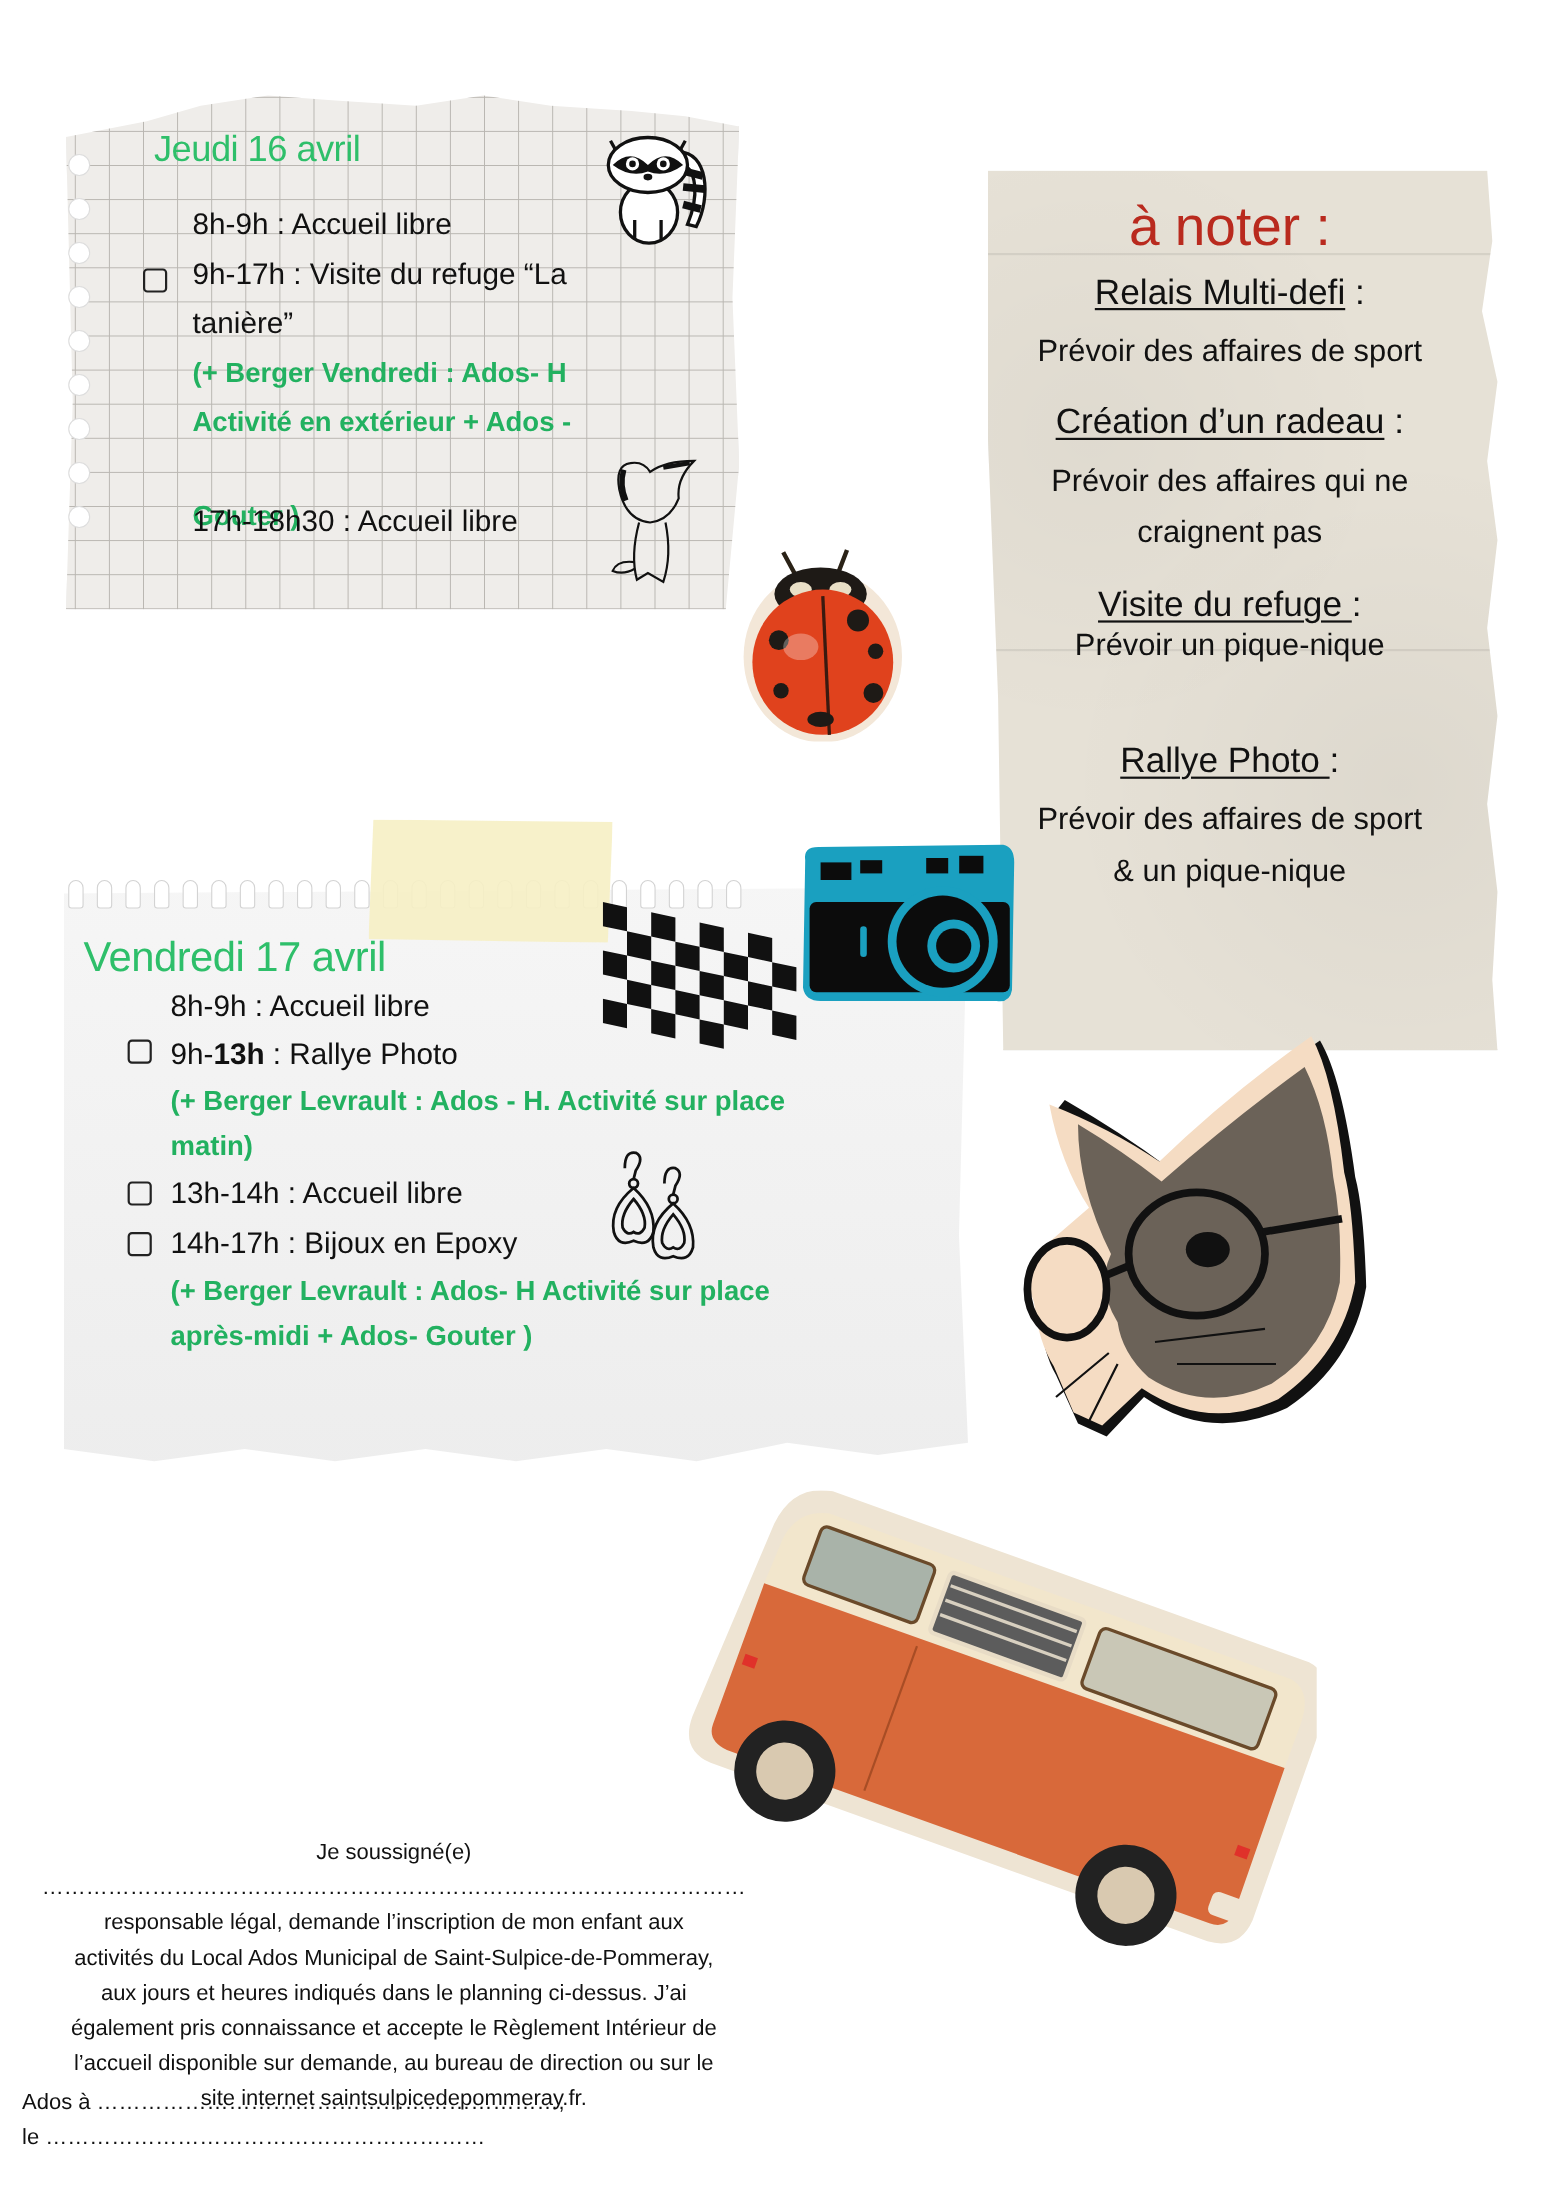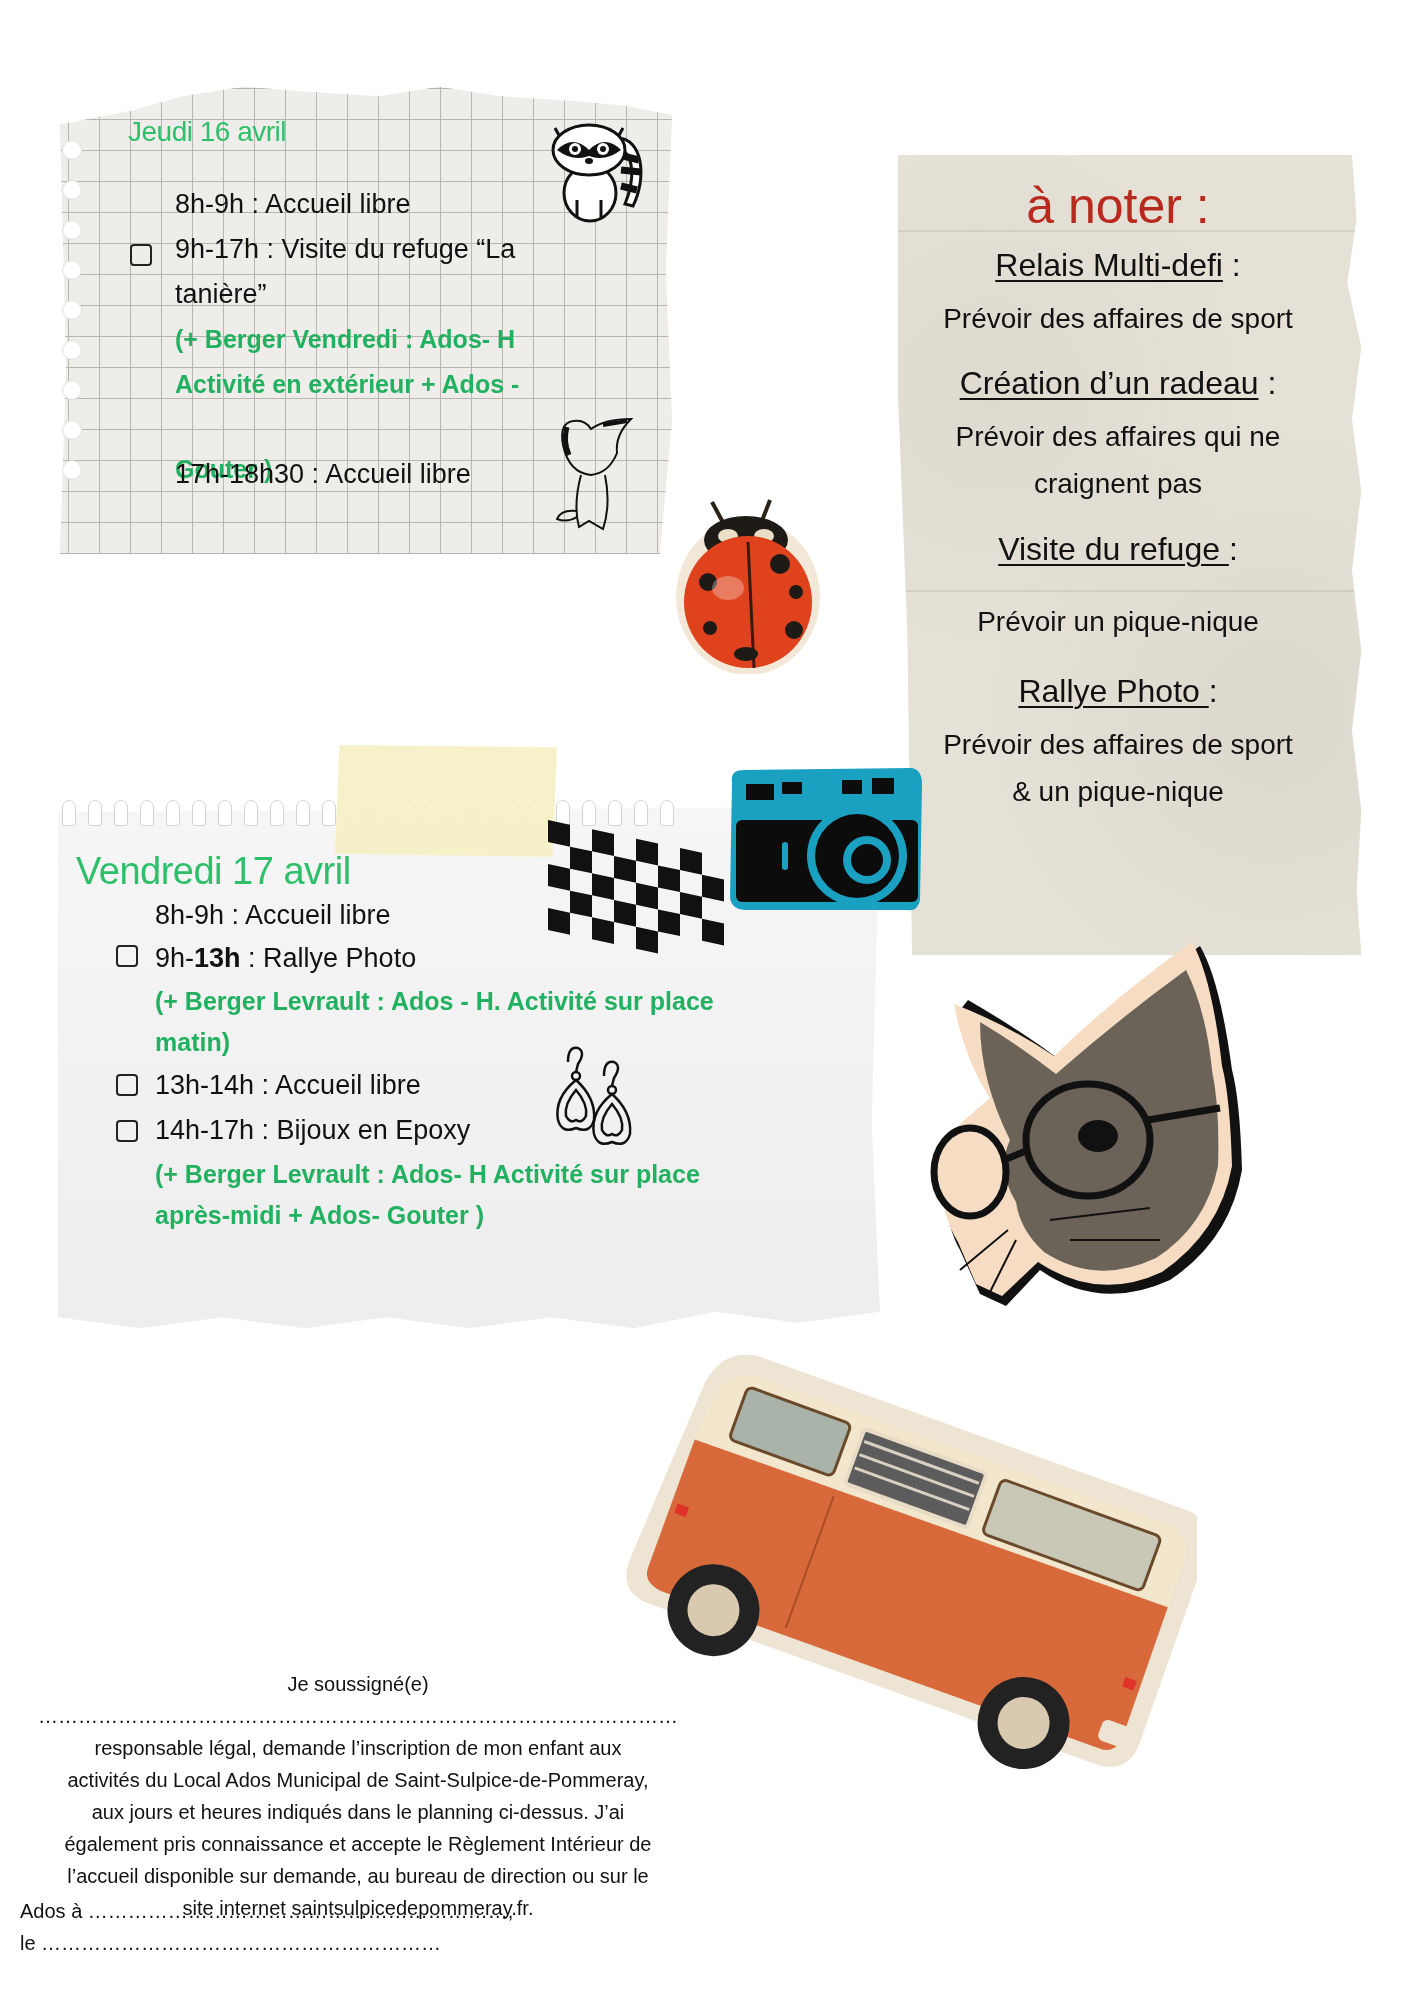--- a/index.html
+++ b/index.html
@@ -111,21 +111,21 @@
     <span></span>
     <span></span>
     <span></span>
     <span></span>
     <span></span>
     <span></span>
     <span></span>
     <span></span>
 </div>
 
-<div class="day-title" style="left:128px; top:116px; font-size:28px;">Jeudi 16 avril</div>
+<div class="day-title" style="left:140px; top:116px; font-size:33px;">Jeudi 16 avril</div>
 
 <div class="line" style="left:175px; top:189px;">8h-9h : Accueil libre</div>
 
 <div class="checkbox" style="left:130px; top:244px;"></div>
 <div class="line" style="left:175px; top:234px;">9h-17h : Visite du refuge “La</div>
 <div class="line" style="left:175px; top:279px;">tanière”</div>
 
 <div class="green-line" style="left:175px; top:325px;">(+ Berger Vendredi : Ados- H</div>
 <div class="green-line" style="left:175px; top:370px;">Activité en extérieur + Ados -</div>
 <div class="green-line" style="left:175px; top:415px;margin-top:40px;">Gouter )</div>
@@ -182,21 +182,21 @@
       <div>Prévoir des affaires de sport</div>
     </div>
 
   <div class="note-heading" style="top:210px;"><u>Création d’un radeau</u><span> :</span></div>
   <div class="note-body" style="top:258px;">
       <div>Prévoir des affaires qui ne</div>
       <div>craignent pas</div>
     </div>
 
   <div class="note-heading" style="top:376px;"><u>Visite du refuge </u><span>:</span></div>
-  <div class="note-body" style="top:443px;">
+  <div class="note-body" style="top:407px;">
       <div>Prévoir un pique-nique</div>
     </div>
 
   <div class="note-heading" style="top:518px;"><u>Rallye Photo </u><span>:</span></div>
   <div class="note-body" style="top:566px;">
       <div>Prévoir des affaires de sport</div>
       <div>&amp; un pique-nique</div>
     </div>
 </div>
 

